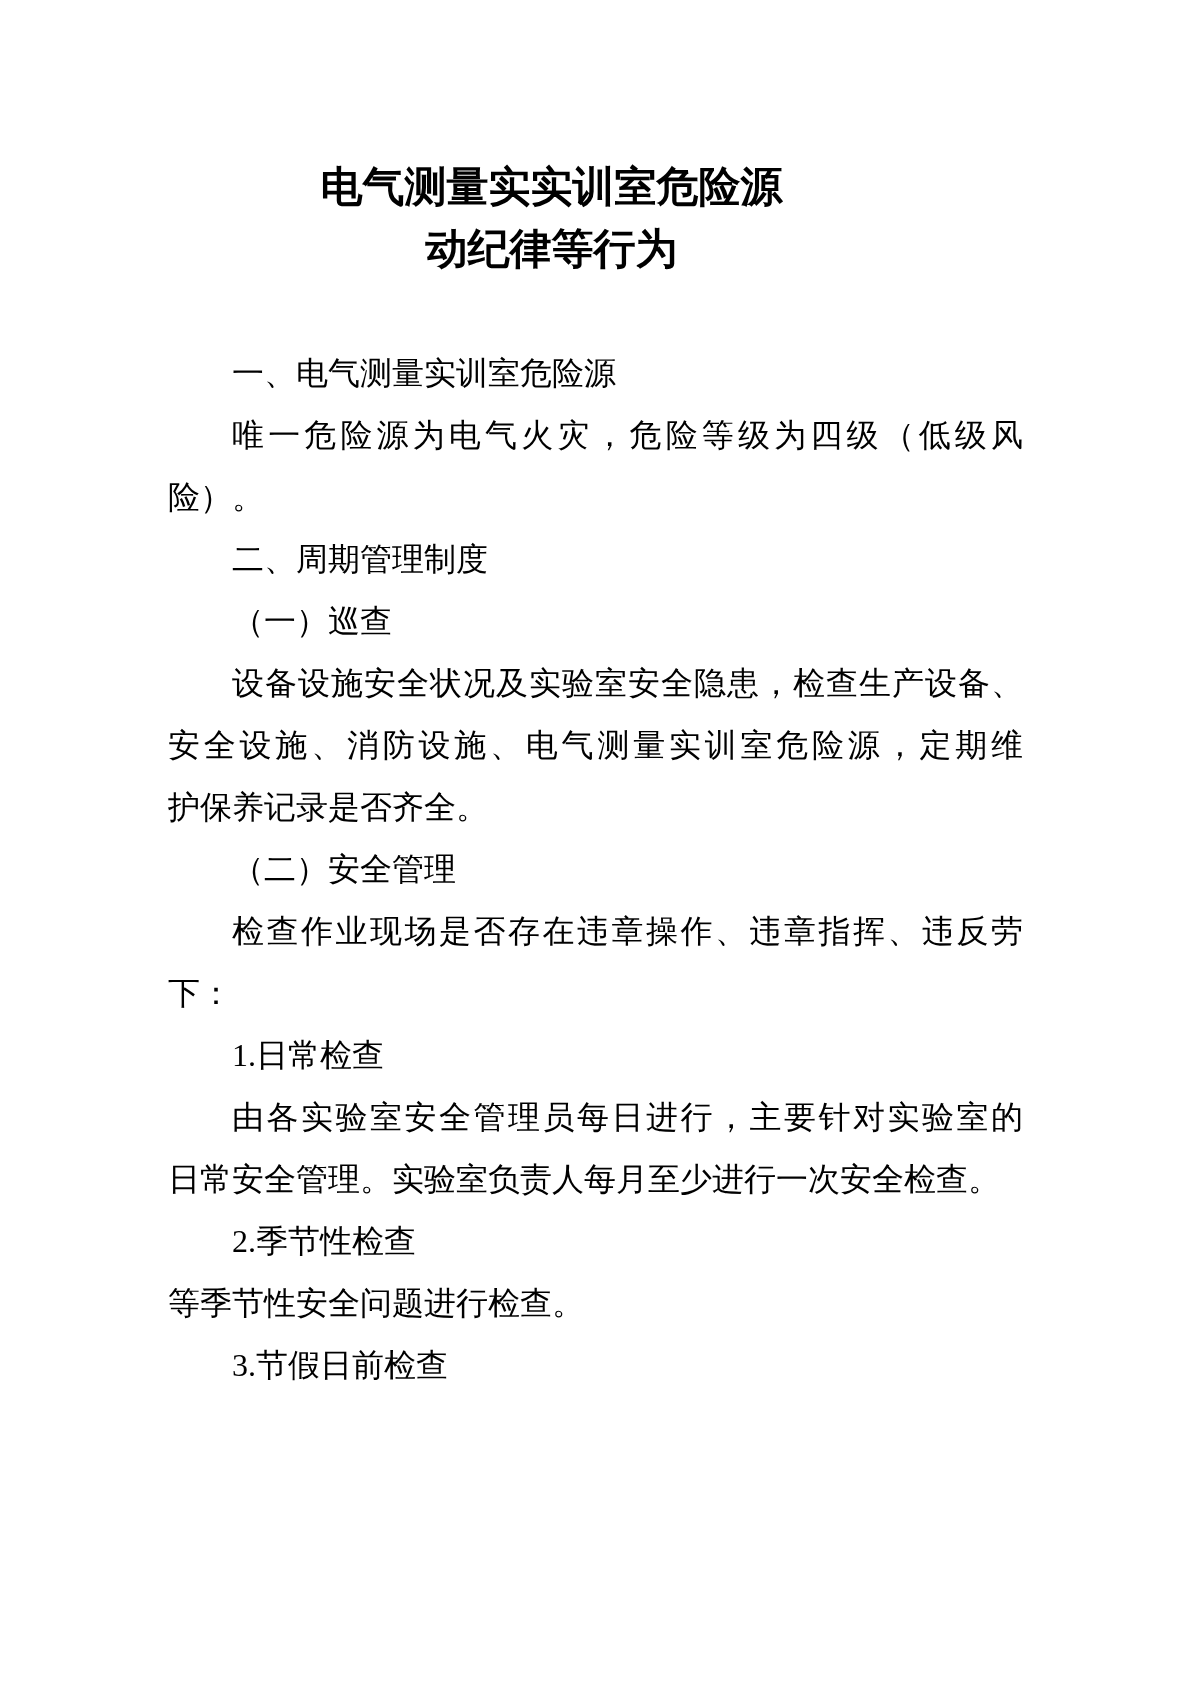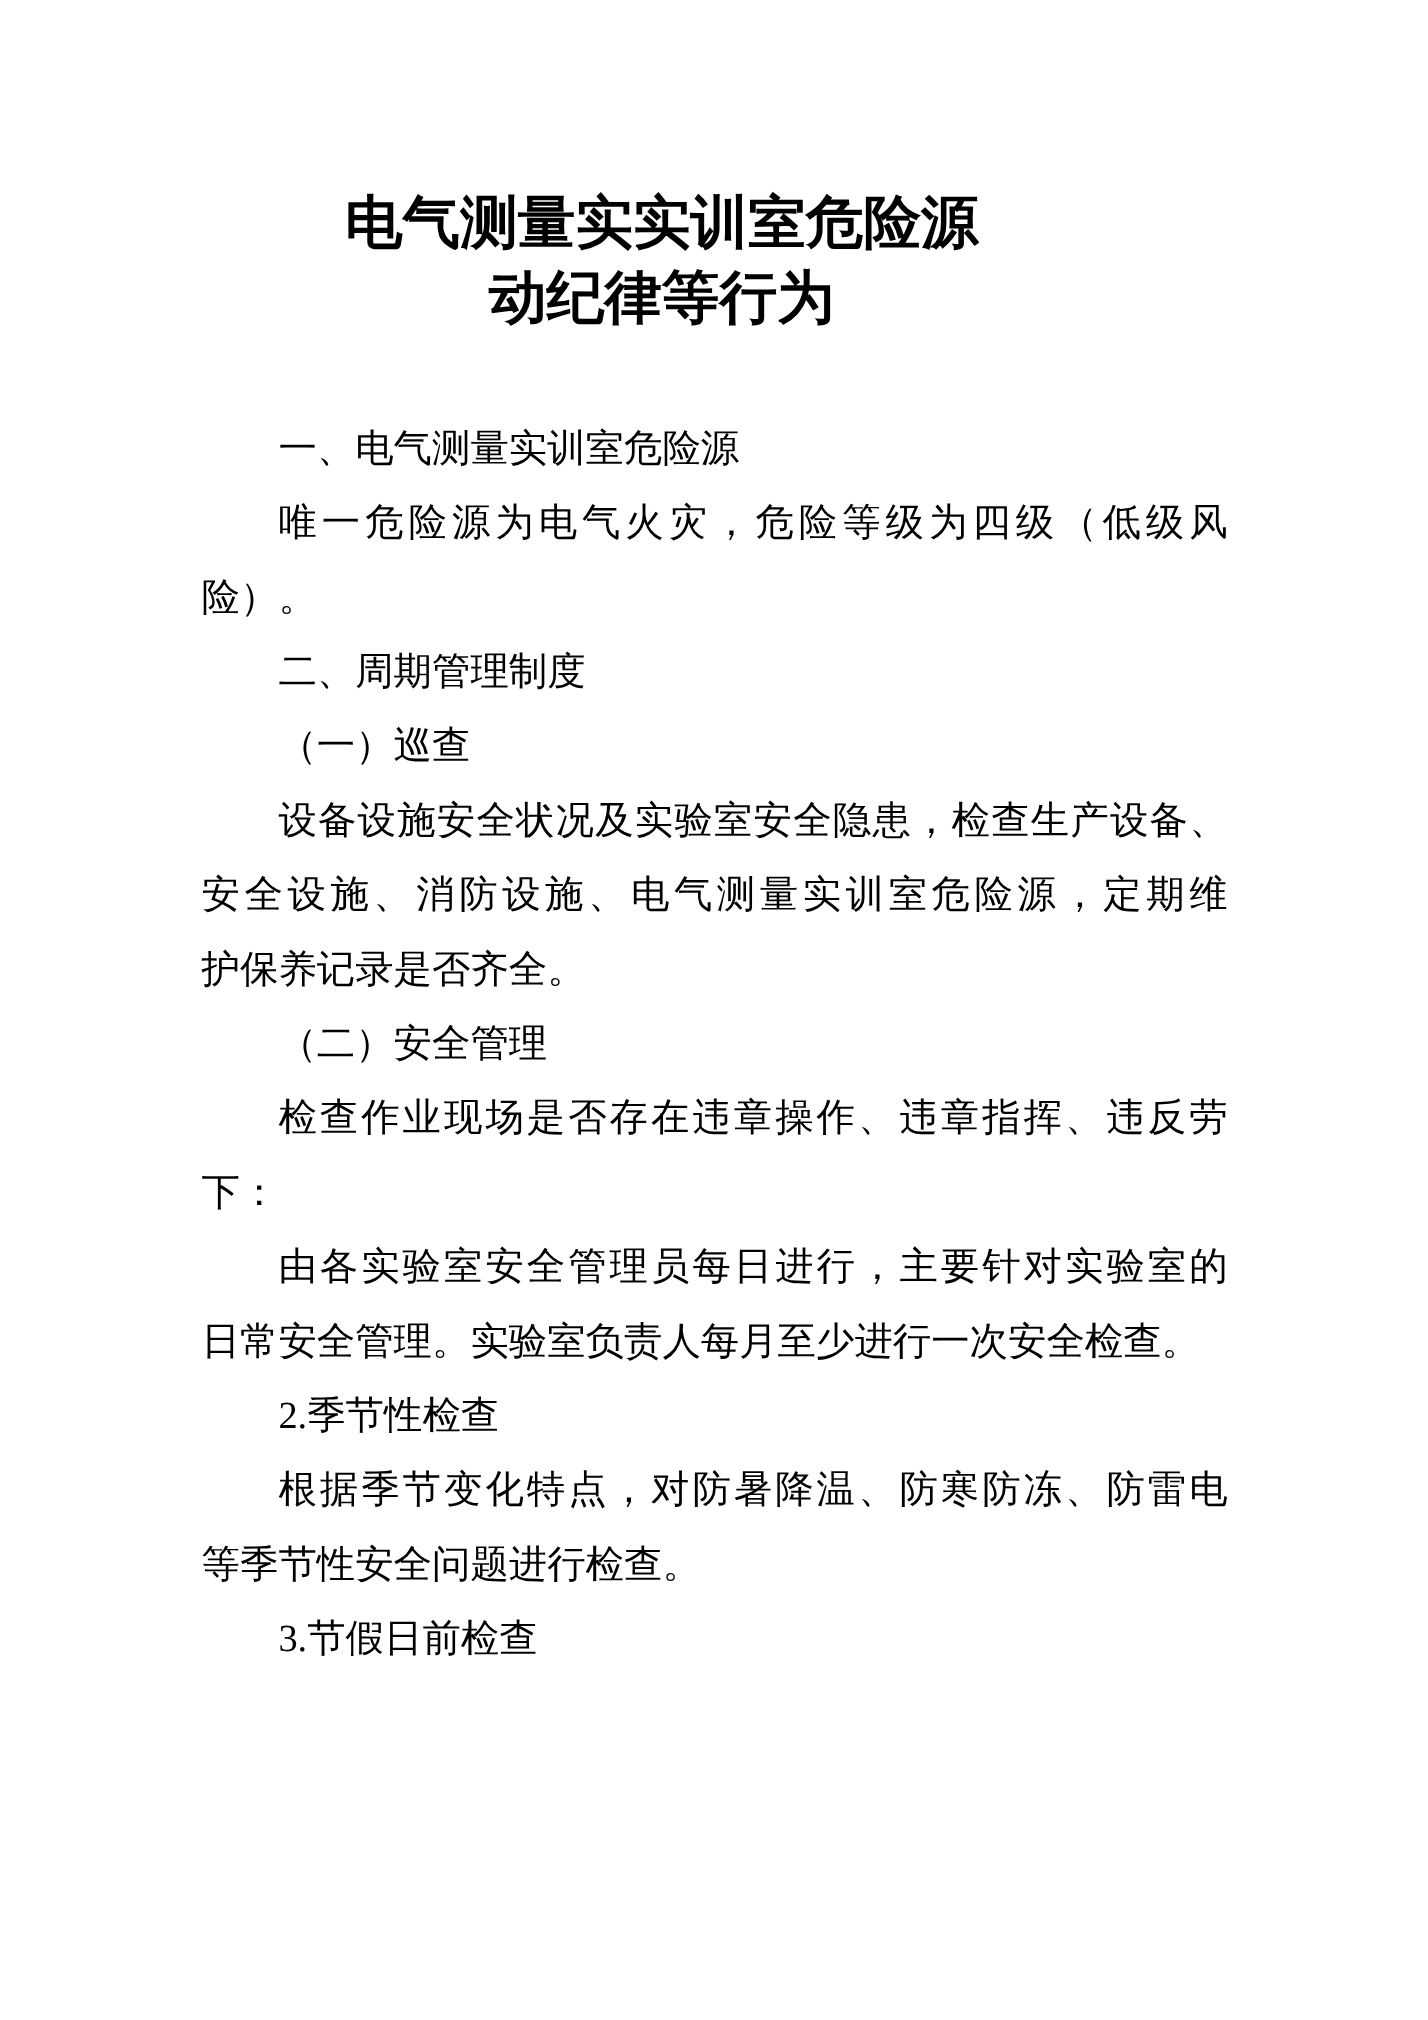--- a/index.html
+++ b/index.html
@@ -19,21 +19,21 @@
   .content {
     padding: 156px 167px 0 168px;
   }
   .doc-title {
     
     padding-right: 88px;
   }
   .title-line {
     height: 62px;
     line-height: 62px;
-    font-size: 48px;
+    font-size: 42px;
     font-weight: 700;
     text-align: center;
     white-space: nowrap;
   }
   .blank-line {
     height: 62px;
   }
   .line {
     height: 62px;
     line-height: 62px;
@@ -70,22 +70,22 @@
       <div class="line indent fill">唯一危险源为电气火灾，危险等级为四级（低级风</div>
       <div class="line">险）。</div>
       <div class="line indent">二、周期管理制度</div>
       <div class="line indent">（一）巡查</div>
       <div class="line indent fill">设备设施安全状况及实验室安全隐患，检查生产设备、</div>
       <div class="line fill">安全设施、消防设施、电气测量实训室危险源，定期维</div>
       <div class="line">护保养记录是否齐全。</div>
       <div class="line indent">（二）安全管理</div>
       <div class="line indent fill">检查作业现场是否存在违章操作、违章指挥、违反劳</div>
       <div class="line">下：</div>
+      <div class="line indent">1.日常检查</div>
       <div class="line indent fill">由各实验室安全管理员每日进行，主要针对实验室的</div>
       <div class="line">日常安全管理。实验室负责人每月至少进行一次安全检查。</div>
       <div class="line indent">2.季节性检查</div>
-      <div class="line indent fill">根据季节变化特点，对防暑降温、防寒防冻、防雷电</div>
       <div class="line">等季节性安全问题进行检查。</div>
       <div class="line indent">3.节假日前检查</div>
     </div>
 
   </div>
 </div>
 
 </body></html>

